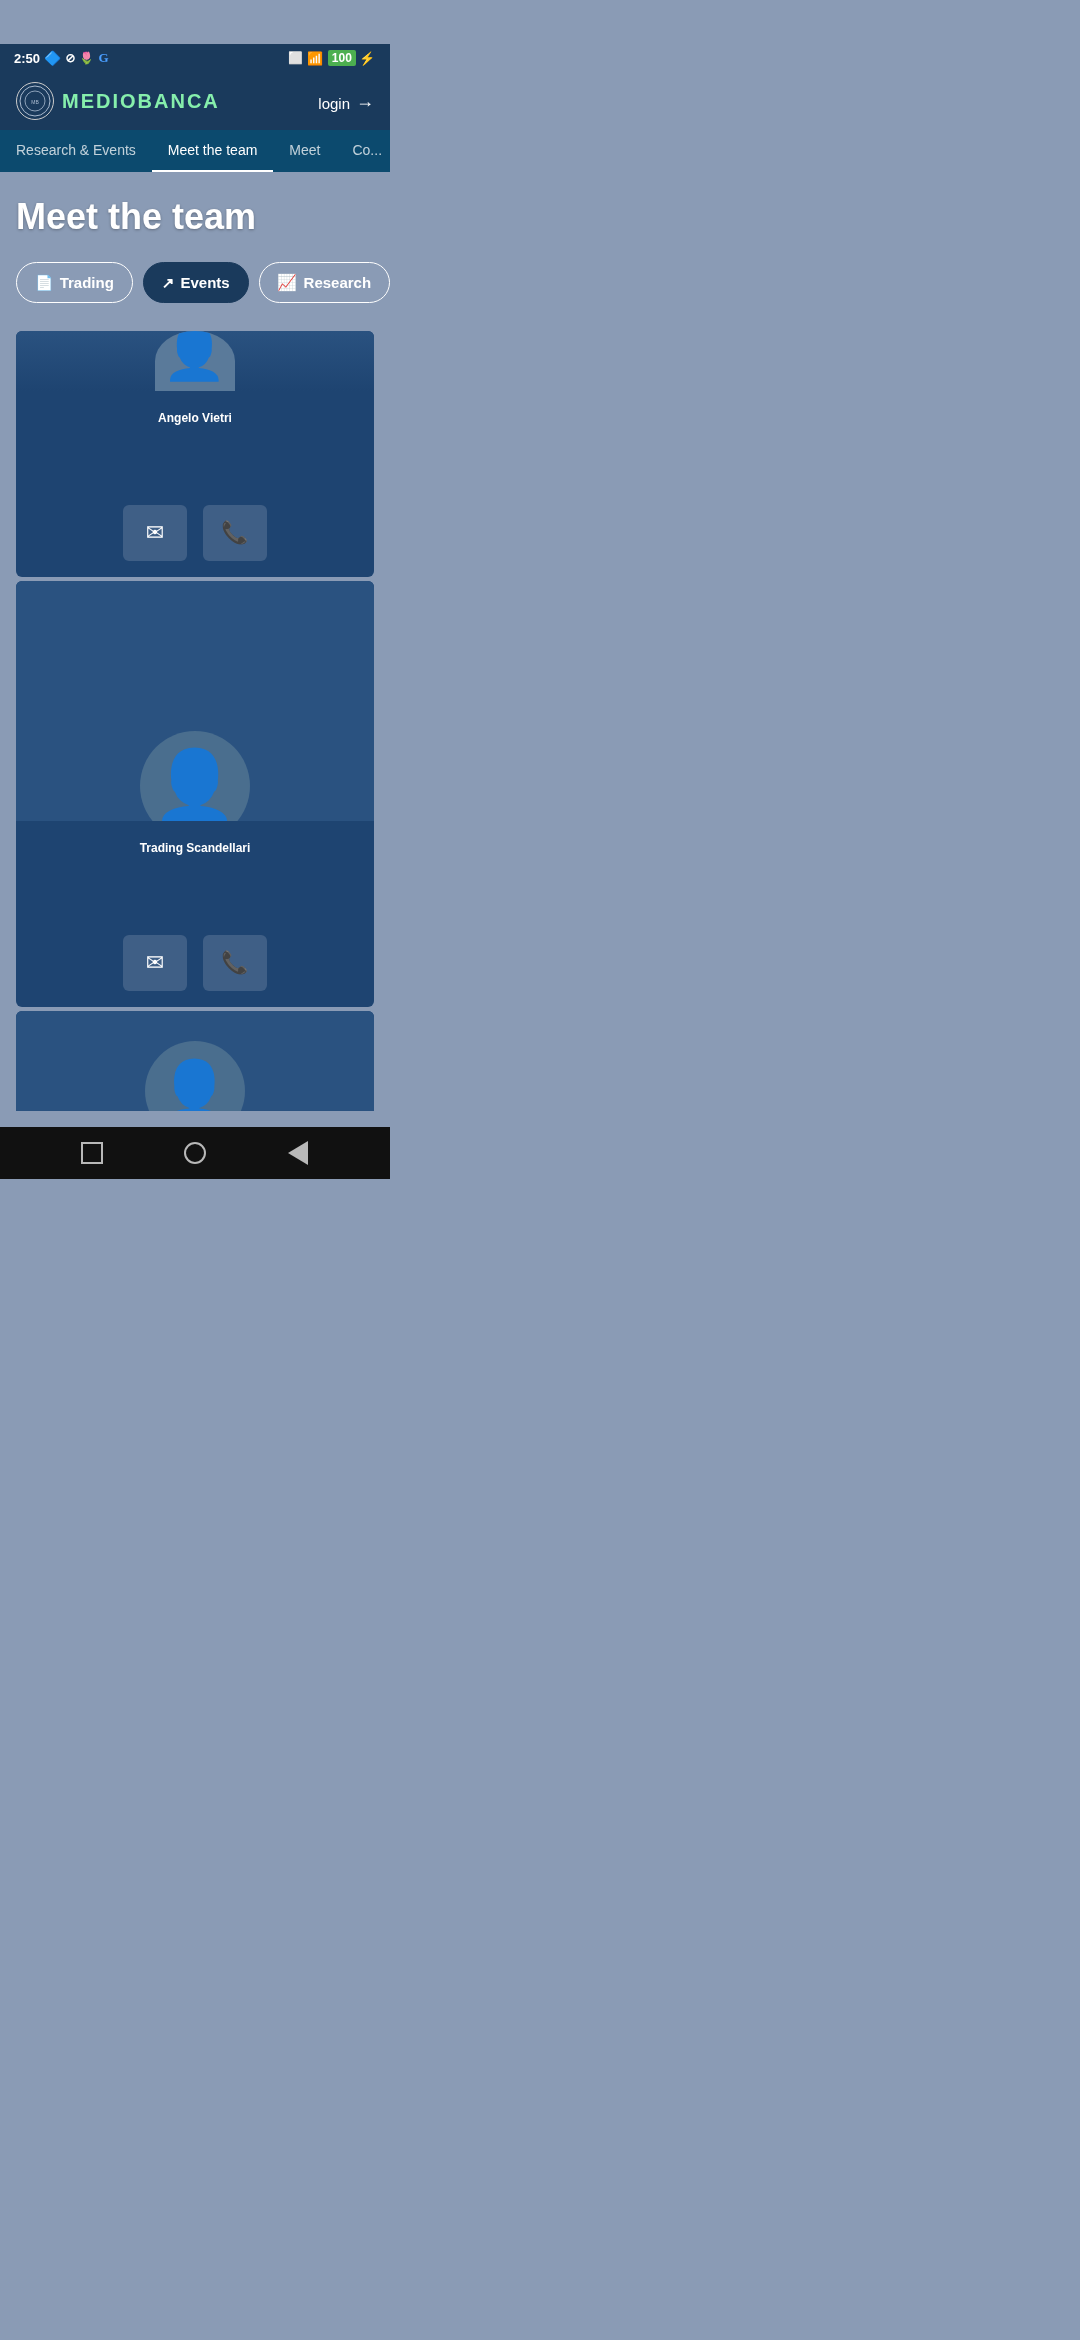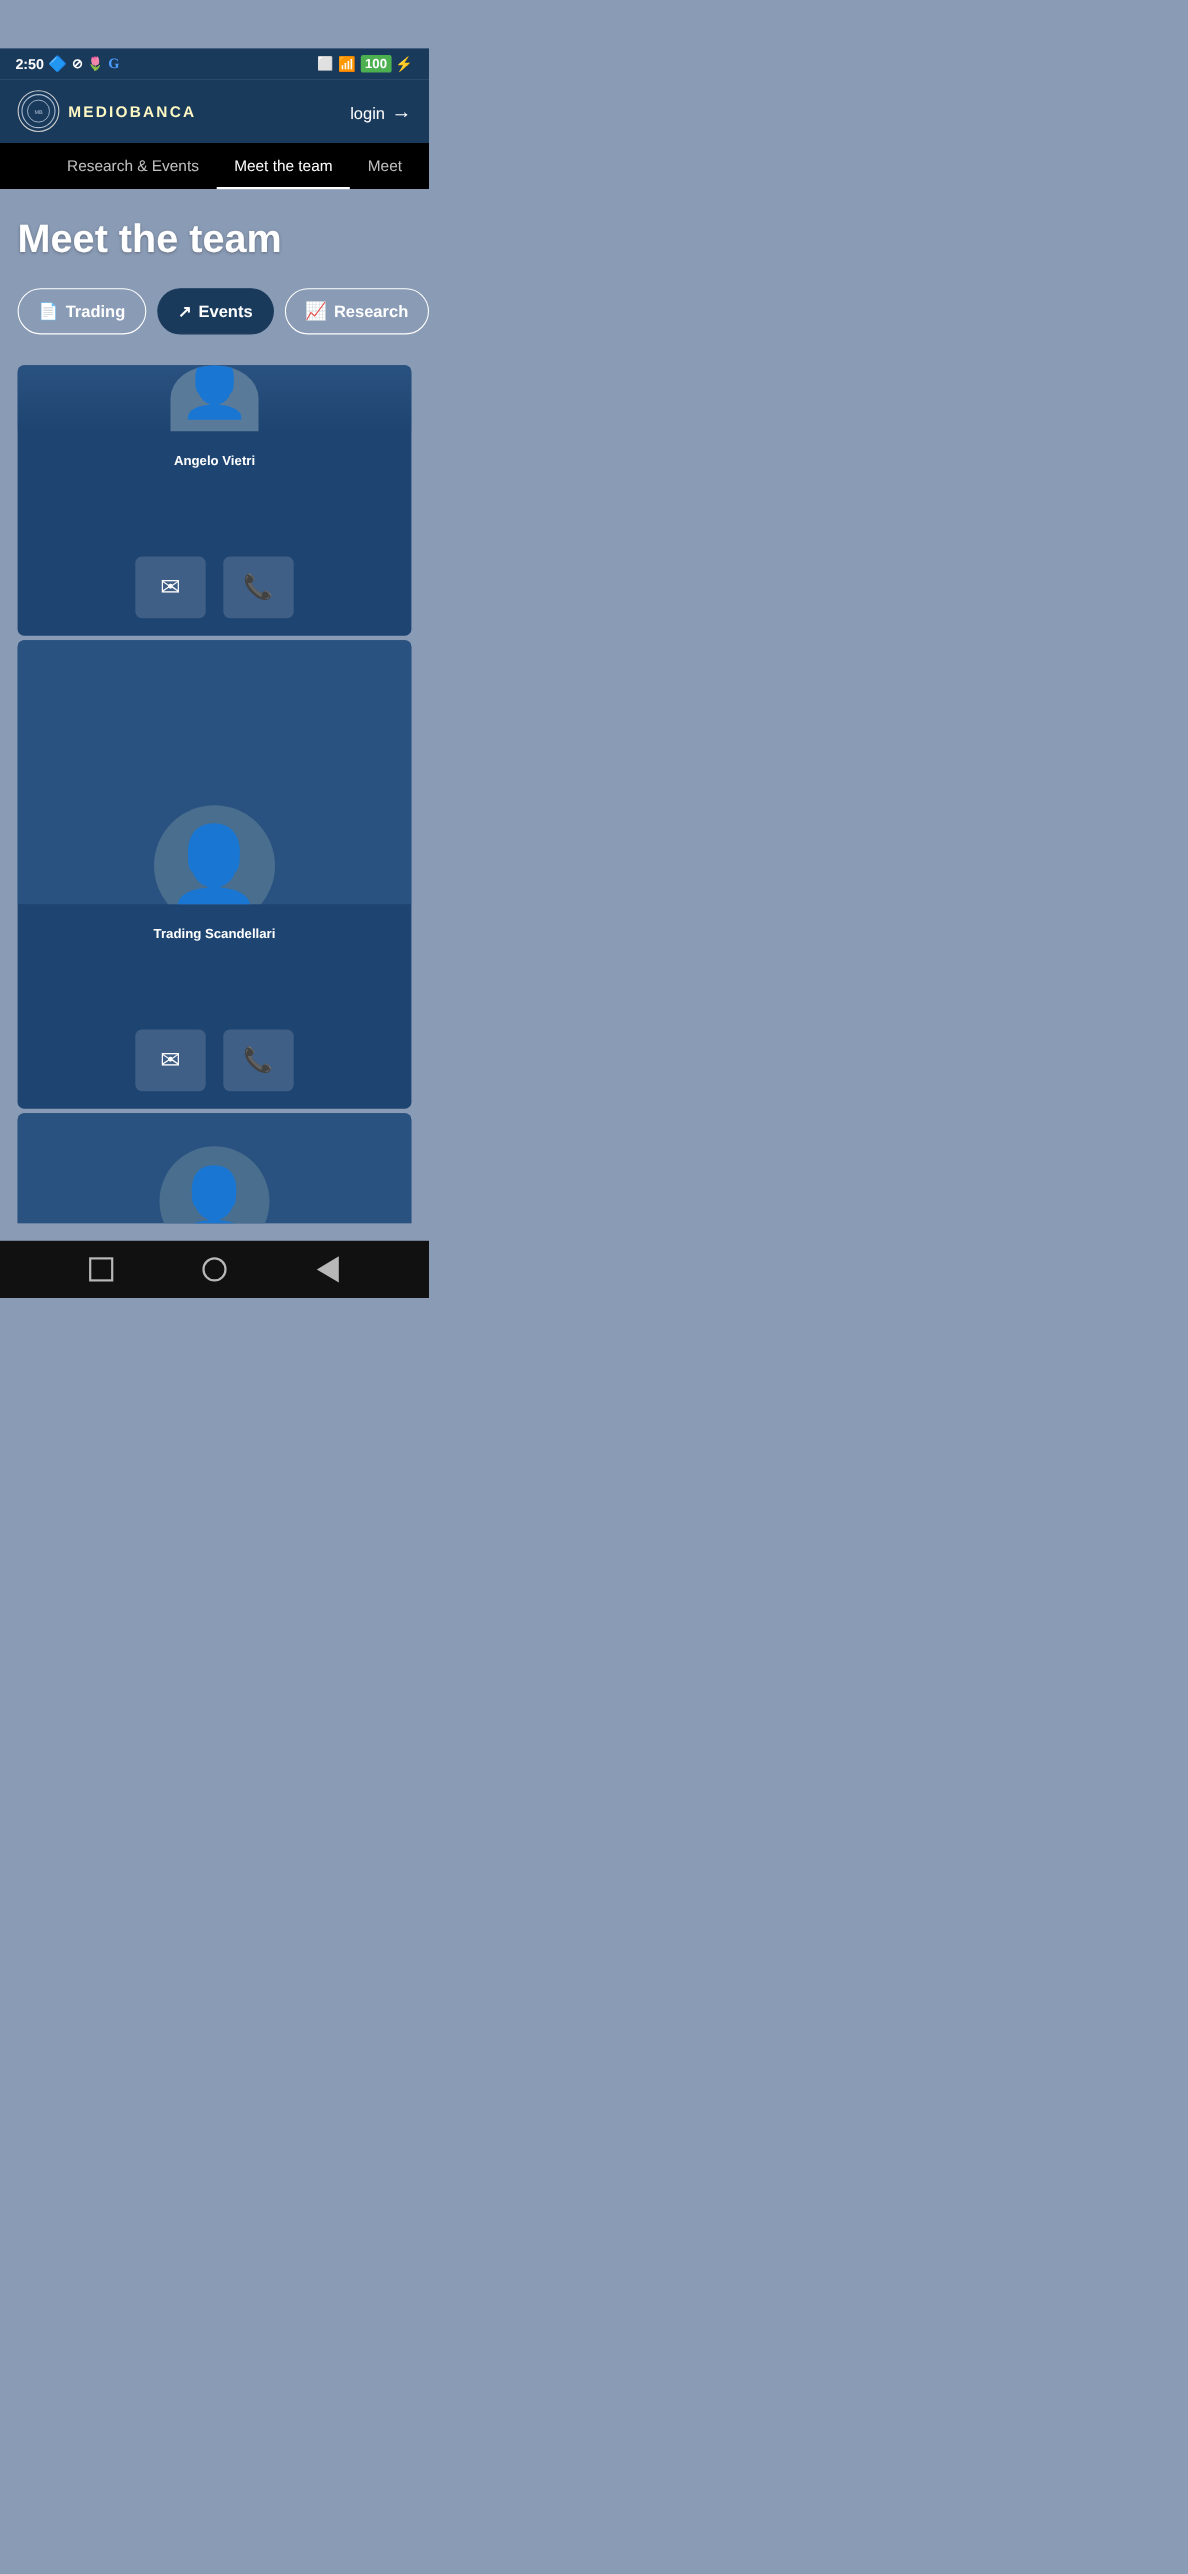--- a/index.html
+++ b/index.html
@@ -48,40 +48,39 @@
       border: 1.5px solid #ccc;
       background: #1a3a5c;
       display: flex;
       align-items: center;
       justify-content: center;
       font-size: 8px;
       color: #ccc;
       text-align: center;
     }
     .logo-text {
-      color: #fef9c3;
-      font-size: 14px;
+      color: #86efac;
+      font-size: 20px;
       font-weight: bold;
       letter-spacing: 2px;
     }
     .login-area {
       display: flex;
       align-items: flex-end;
       gap: 6px;
       color: white;
       font-size: 15px;
     }
 
     
     .nav-tabs {
-      background: #000000;
+      background: #0c4a6e;
       display: flex;
       overflow-x: auto;
       border-bottom: none;
-      padding-left: 45px;
     }
     .nav-tabs::-webkit-scrollbar { display: none; }
     .nav-tab {
       color: rgba(255,255,255,0.75);
       font-size: 14px;
       padding: 12px 16px;
       white-space: nowrap;
       cursor: pointer;
       border-bottom: 2px solid transparent;
       flex-shrink: 0;

